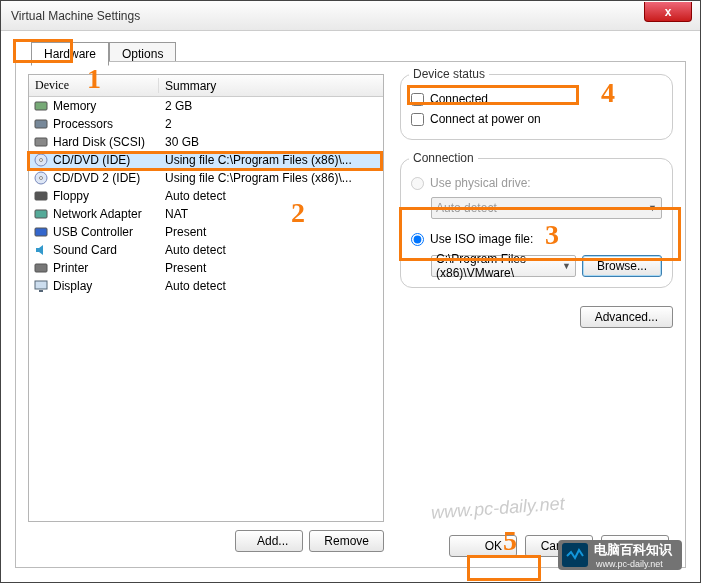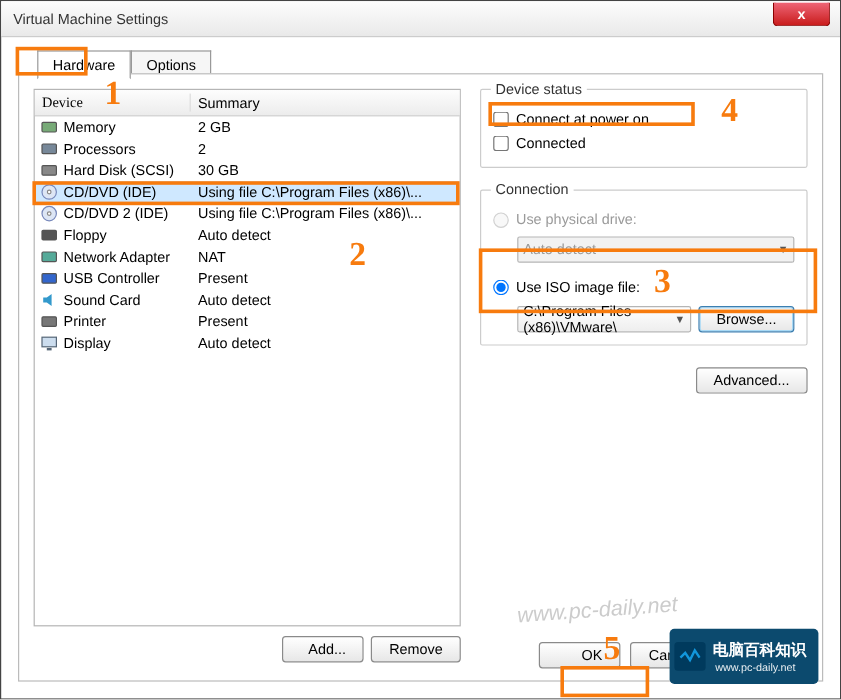--- a/index.html
+++ b/index.html
@@ -18,37 +18,37 @@
 .list-header .col2 { flex: 1; padding-left: 6px; }
 .list-row { display: flex; height: 18px; align-items: center; cursor: pointer; position: relative; }
 .list-row .icon { width: 16px; height: 16px; margin: 0 4px; display: inline-flex; align-items: center; justify-content: center; }
 .list-row .name { width: 106px; white-space: nowrap; overflow: hidden; }
 .list-row .summary { flex: 1; padding-left: 6px; white-space: nowrap; overflow: hidden; text-overflow: ellipsis; }
 .list-row.selected { background: #cfe8ff; }
 .below-buttons { position: absolute; top: 468px; left: 12px; width: 356px; display: flex; justify-content: flex-end; gap: 6px; }
 .btn { background: linear-gradient(#fff,#e7e7e7); border: 1px solid #8a8a8a; border-radius: 3px; padding: 3px 14px; cursor: pointer; min-width: 68px; text-align: right; }
 .btn.primary { border: 1px solid #3c7fb1; box-shadow: inset 0 0 0 1px #a7d9f5; }
 .pane-right { position: absolute; top: 12px; left: 384px; right: 12px; }
-.group { border: 1px solid #ccc; border-radius: 2px; position: relative; margin-bottom: 18px; padding: 14px 10px 10px 10px; }
+.group { border: 1px solid #ccc; border-radius: 12px; position: relative; margin-bottom: 18px; padding: 14px 10px 10px 10px; }
 .group .legend { position: absolute; top: -8px; left: 8px; background: #fff; padding: 0 4px; color: #333; }
 .check-row, .radio-row { display: flex; align-items: center; height: 20px; gap: 6px; }
 .check-row input, .radio-row input { margin: 0; }
 .radio-row.disabled, .combo.disabled { color: #9a9a9a; }
 .combo { display: flex; align-items: center; border: 1px solid #b5b5b5; background: linear-gradient(#fff,#eee); height: 22px; padding: 0 4px; border-radius: 2px; position: relative; }
 .combo.disabled { background: #f2f2f2; }
 .combo .arrow { margin-left: auto; font-size: 9px; color: #555; }
 .iso-row { display: flex; gap: 6px; align-items: center; margin-top: 6px; margin-left: 20px; }
 .iso-row .combo { flex: 1; }
 .adv-row { display: flex; justify-content: flex-end; margin-top: 6px; }
 .footer { position: absolute; left: 0; right: 0; bottom: 10px; display: flex; justify-content: flex-end; gap: 8px; padding-right: 16px; }
 .watermark { position: absolute; right: 120px; bottom: 48px; color: #ccc; font-style: italic; font-size: 18px; transform: rotate(-4deg); pointer-events: none; }
 
 .annot { position: absolute; border: 3px solid #f77b0e; pointer-events: none; z-index: 50; }
 .annot-num { position: absolute; color: #f77b0e; font-size: 28px; font-family: "Comic Sans MS", cursive; font-weight: bold; pointer-events: none; z-index: 51; }
-.badge { position: absolute; right: 18px; bottom: 12px; display: flex; align-items: center; background: #0c4a6e; color: #fff; height: 46px; border-radius: 4px; padding: 0 10px 0 4px; z-index: 60; justify-content: space-between; }
+.badge { position: absolute; right: 18px; bottom: 12px; display: flex; align-items: center; background: #737373; color: #fff; height: 30px; border-radius: 4px; padding: 0 10px 0 4px; z-index: 60; justify-content: space-between; }
 .badge .sq { width: 26px; height: 24px; background: #003a5d; border-radius: 3px; margin-right: 6px; display: flex; align-items: center; justify-content: center; }
 .badge .txt { font-size: 13px; font-weight: bold; }
 .badge .sub { font-size: 9px; opacity: .9; margin-left: 2px; }
 svg { display: block; }
 </style>
 </head>
 <body>
 
 <div class="window">
   <div class="titlebar">
@@ -179,25 +179,25 @@
     <div class="below-buttons">
       <div class="btn">Add...</div>
       <div class="btn">Remove</div>
     </div>
 
     <div class="pane-right">
       <div class="group">
         <span class="legend">Device status</span>
         <label class="check-row">
           <input type="checkbox" style="">
-          <span>Connect at power on</span>
+          <span>Connected</span>
         </label>
         <label class="check-row">
           <input type="checkbox" style="">
-          <span>Connected</span>
+          <span>Connect at power on</span>
         </label>
       </div>
 
       <div class="group">
         <span class="legend">Connection</span>
         <label class="radio-row disabled">
           <input type="radio" name="conn" disabled="" style="">
           <span>Use physical drive:</span>
         </label>
         <div class="combo disabled" style="margin:4px 0 10px 20px;">

